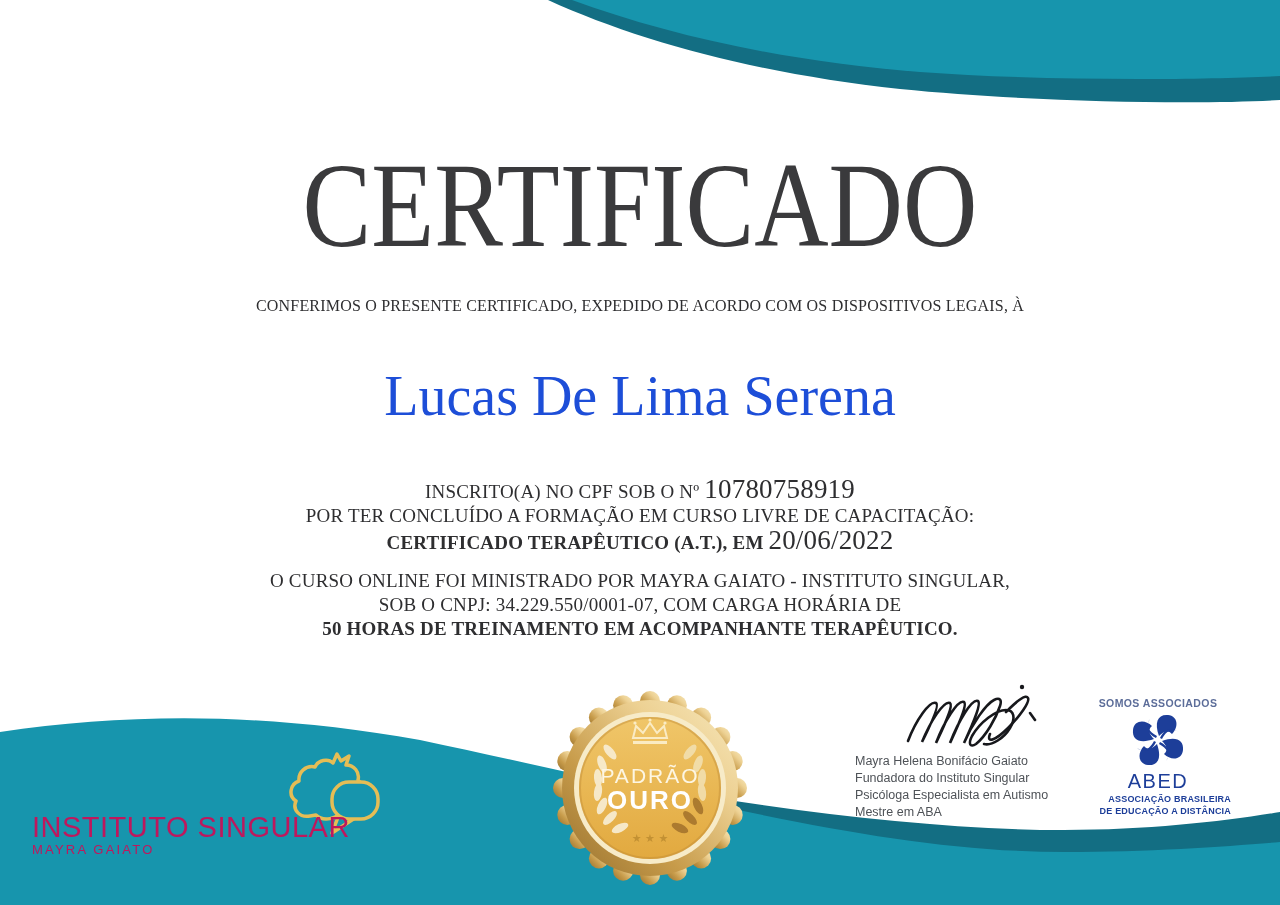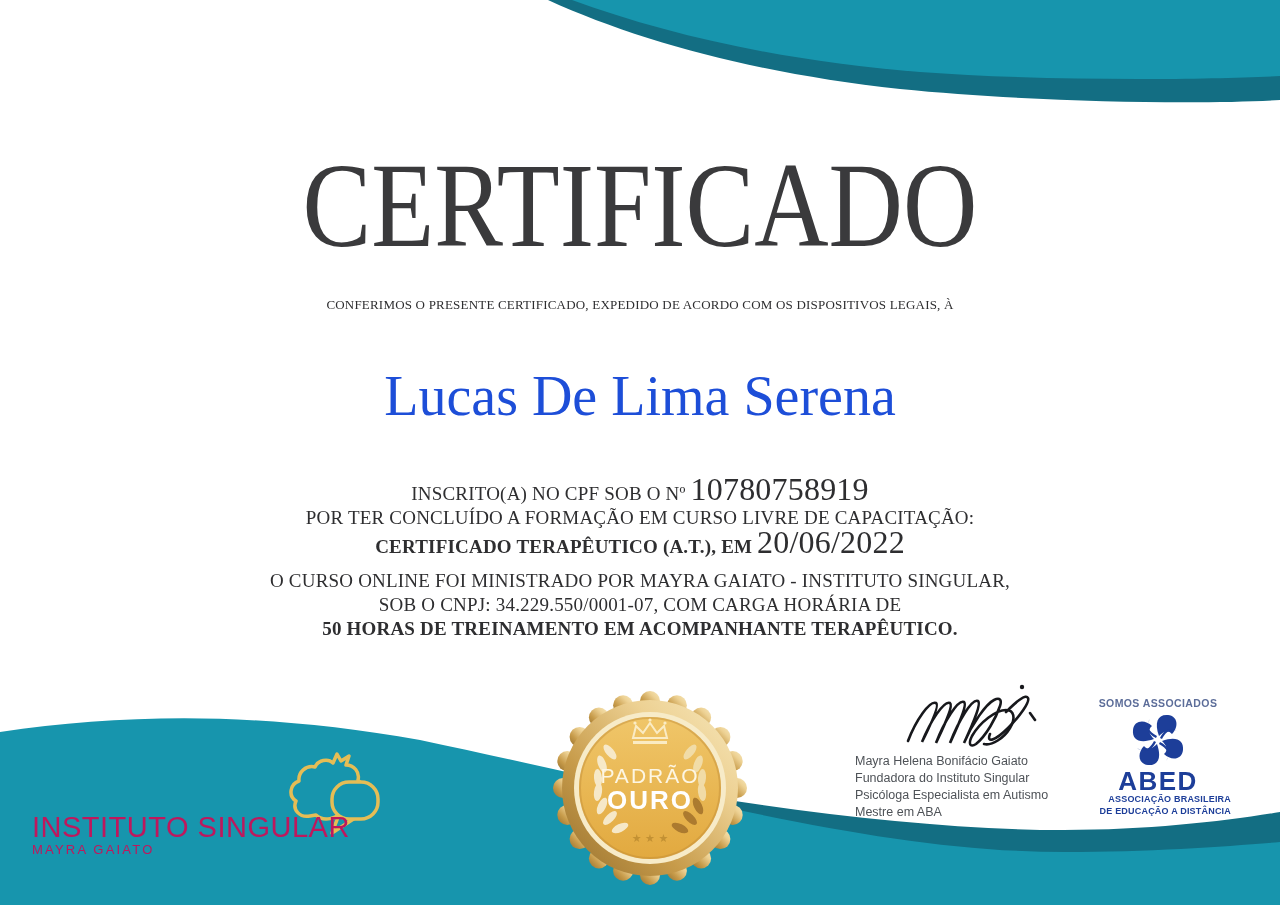--- a/index.html
+++ b/index.html
@@ -6,40 +6,40 @@
   .certificate{
     position:relative;width:1280px;height:905px;background:#ffffff;
     overflow:hidden;font-family:"Liberation Serif",serif;margin:0 auto;
   }
   .bg-svg{position:absolute;left:0;top:0;width:1280px;height:905px;}
   .centered{position:absolute;left:0;width:1280px;text-align:center;color:#2e2e30;}
   .title{
     top:145px;font-size:103px;line-height:103px;color:#3a3a3c;font-weight:400;
   }
   .title .stretch{display:inline-block;transform:scaleY(1.18);transform-origin:top center;}
-  .subtitle{top:297px;font-size:13px;letter-spacing:.2px;}
+  .subtitle{top:297px;font-size:16px;letter-spacing:.2px;}
   .recipient{top:364px;font-size:56px;color:#1d4ed8;}
   .block{font-size:19px;line-height:24px;letter-spacing:.2px;}
   .block1{top:477px;}
   .block2{top:569px;}
-  .bignum{font-size:32px;line-height:24px;}
+  .bignum{font-size:27px;line-height:24px;}
   .bold{font-weight:700;}
   .badge-svg{position:absolute;left:552px;top:690px;}
   .sig-svg{position:absolute;left:880px;top:675px;}
   .sig-text{
     position:absolute;left:855px;top:753px;width:260px;text-align:left;
     font-family:"Liberation Sans",sans-serif;font-size:12.5px;line-height:17px;color:#4e5257;
   }
   .abed{
     position:absolute;left:1085px;top:697px;width:146px;text-align:center;
     font-family:"Liberation Sans",sans-serif;color:#1d3e99;
   }
   .abed-header{font-size:10.5px;font-weight:700;letter-spacing:.4px;color:#5c6d99;}
   .abed-icon{margin:3px auto 0;display:block;}
-  .abed-acronym{font-size:26px;font-weight:700;letter-spacing:1.5px;line-height:26px;}
+  .abed-acronym{font-size:20px;font-weight:400;letter-spacing:1.5px;line-height:26px;}
   .abed-sub{font-size:9px;font-weight:700;line-height:11.5px;letter-spacing:.2px;text-align:right;}
   .inst-logo{position:absolute;left:32px;top:812px;color:#be185d;font-family:Liberation Sans, sans-serif;}
   .inst-name{font-size:29px;letter-spacing:.5px;line-height:30px;font-weight:400;}
   .inst-tagline{font-size:13px;letter-spacing:2.2px;font-weight:400;}
   .brain-svg{position:absolute;left:276px;top:752px;}
 </style>
 </head>
 <body>
 
 <div class="certificate">

